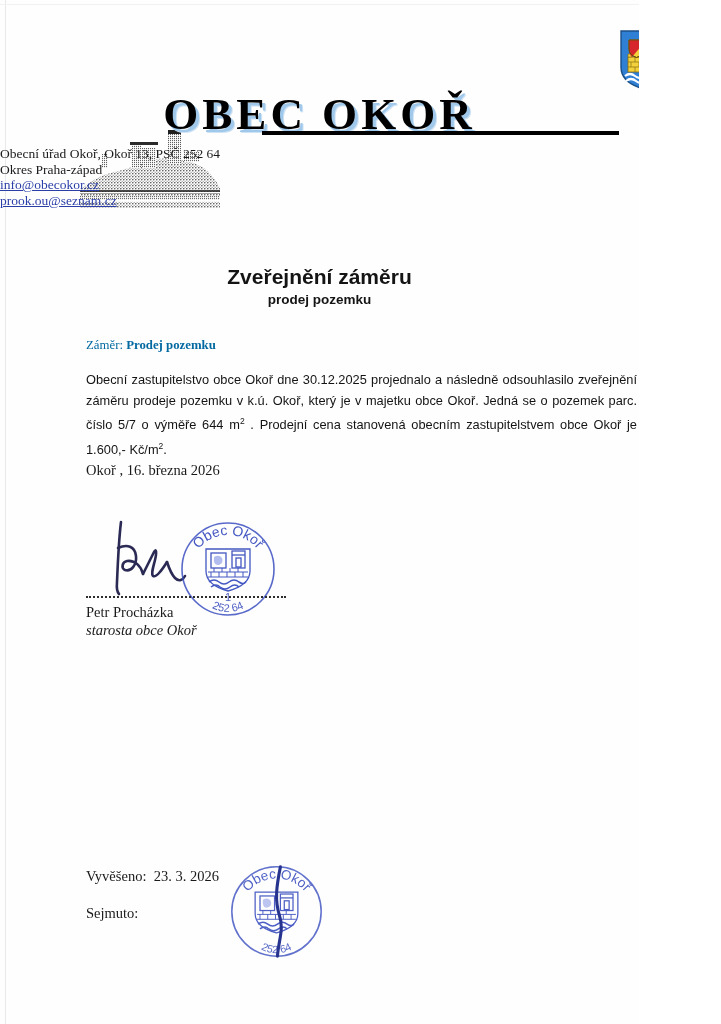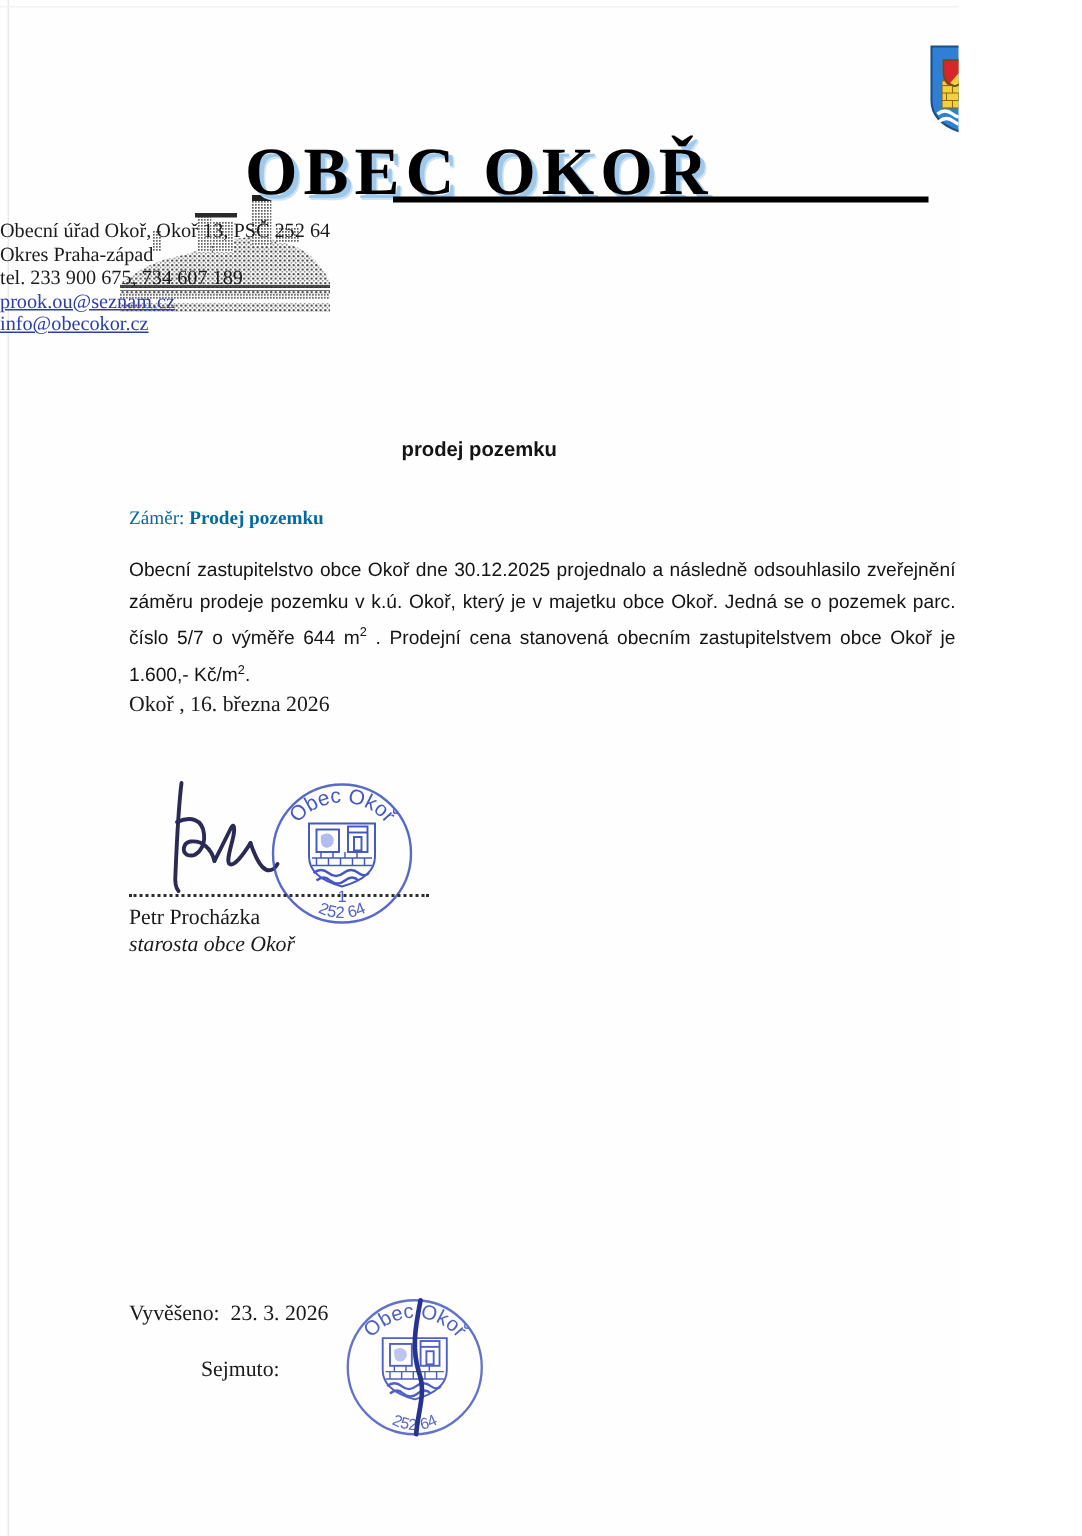--- a/index.html
+++ b/index.html
@@ -191,21 +191,20 @@
     top: 868px;
     font-size: 14.5px;
     color: #1a1a1a;
   }
   .removed {
     position: absolute;
     left: 86px;
     top: 905px;
     font-size: 14.5px;
     color: #1a1a1a;
-    margin-left: 48px;
   }
   .stamp-footer {
     position: absolute;
     left: 226px;
     top: 861px;
     width: 101px;
     height: 101px;
   }
   .pen-stroke {
     position: absolute;
@@ -303,25 +302,25 @@
   </div>
 
   <div class="banner">
     <span class="banner-title">OBEC OKOŘ</span>
   </div>
   <div class="banner-rule"></div>
 
   <div class="address">
     <span class="line">Obecní úřad Okoř, Okoř 13, PSČ 252 64</span>
     <span class="line">Okres Praha-západ</span>
-    <span class="line">tel. 233 900 675, 734 607 189</span>
+    <span class="email">info@obecokor.cz</span>
     <span class="email">prook.ou@seznam.cz</span>
-    <span class="email">info@obecokor.cz</span>
-  </div>
-
+  </div>
+
+  <div class="doc-title">Zveřejnění záměru</div>
   <div class="doc-subtitle">prodej pozemku</div>
 
   <div class="intent">
     <span>Záměr:</span>
     <b>Prodej pozemku</b>
   </div>
 
   <div class="body-par">
     <span>Obecní zastupitelstvo obce Okoř dne 30.12.2025 projednalo a následně odsouhlasilo zveřejnění záměru prodeje pozemku v k.ú. Okoř, který je v majetku obce Okoř. Jedná se o pozemek parc. číslo 5/7 o výměře 644 m</span><sup>2</sup><span> . Prodejní cena stanovená obecním zastupitelstvem obce Okoř je 1.600,- Kč/m</span><sup>2</sup><span>.</span>
   </div>

